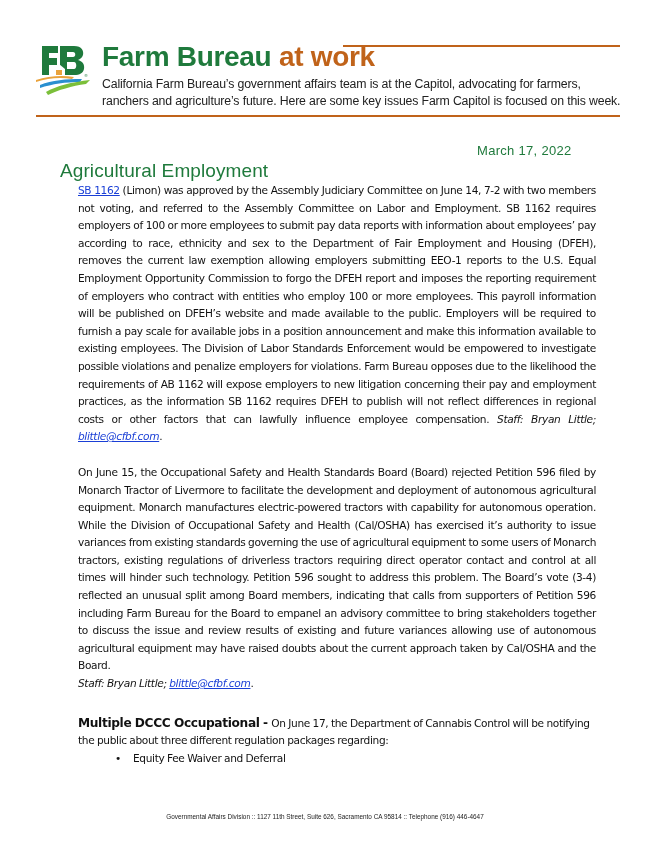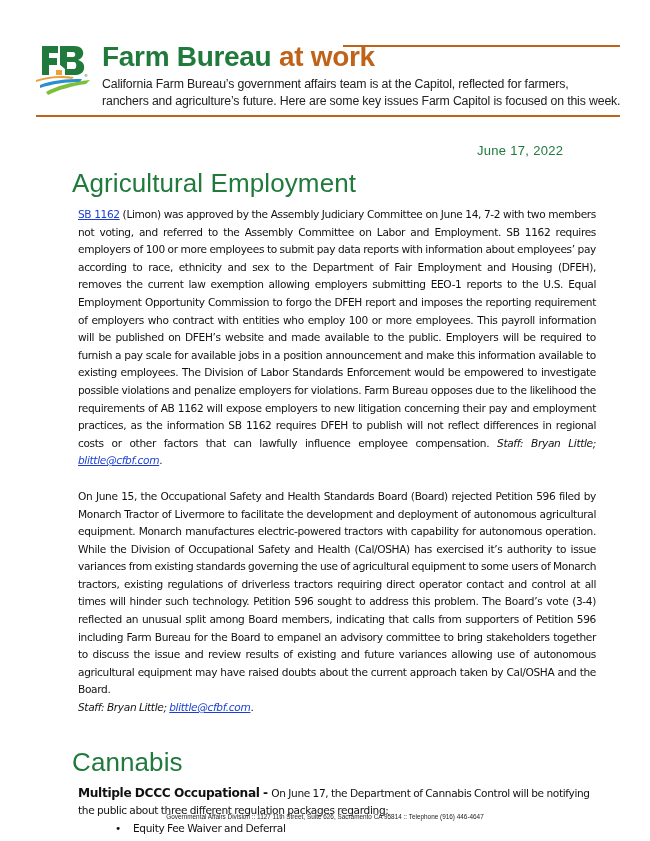--- a/index.html
+++ b/index.html
@@ -10,21 +10,21 @@
   .top-rule { position: absolute; left: 343px; top: 45px; width: 277px; height: 2px; background: #c0631a; }
   .brand-title { position: absolute; left: 102px; top: 41px; font-size: 28px; font-weight: bold; letter-spacing: -0.3px; white-space: nowrap; line-height: 32px; text-align: center; }
   .brand-title .green { color: #1f7a3c; }
   .brand-title .orange { color: #c0631a; }
   .tagline { position: absolute; left: 102px; top: 76px; font-size: 12.3px; line-height: 17px; color: #222; white-space: nowrap; letter-spacing: -0.15px; }
   .bottom-rule { position: absolute; left: 36px; top: 115px; width: 584px; height: 2px; background: #c0631a; }
 
   .date { position: absolute; left: 477px; top: 143px; font-size: 13px; color: #1f7a3c; letter-spacing: 0.3px; }
 
   .content { position: absolute; left: 60px; top: 160px; width: 536px; }
-  h2.section { font-weight: normal; color: #1f7a3c; font-size: 26px; margin: 12px; line-height: 22px; letter-spacing: 0.1px; }
+  h2.section { font-weight: normal; color: #1f7a3c; font-size: 19px; margin: 0; line-height: 22px; letter-spacing: 0.1px; }
   .para { margin: 0 0 0 18px; font-family: "DejaVu Sans", sans-serif; font-size: 10.6px; line-height: 17.6px; text-align: justify; letter-spacing: -0.35px; word-spacing: -0.4px; color: #111; }
   .para a, .link { color: #1a3fd6; text-decoration: underline; }
   .para i { font-style: italic; }
   .gap { height: 18px; }
   .bold { font-weight: bold; font-size: 12.2px; }
   ul.bullets { margin: 0; padding: 0 0 0 55px; list-style: none; font-family: "DejaVu Sans", sans-serif; font-size: 10.6px; line-height: 17.6px; letter-spacing: -0.35px; word-spacing: -0.4px; }
   ul.bullets li { position: relative; padding-left: 18px; }
   ul.bullets li::before { content: "\2022"; position: absolute; left: 0; top: 0; }
 
   .footer { position: absolute; left: 0; top: 813px; width: 650px; text-align: center; font-size: 6.4px; color: #222; }
@@ -46,35 +46,34 @@
     <path d="M6 43 C18 38 32 37 48 37 L46 40 C32 40 18 42 6 46 Z" fill="#2a8fd0"></path>
     <path d="M12 50 C22 44 38 40 56 38 L52 42 C38 44 24 48 14 53 Z" fill="#7bbf3a"></path>
     <text x="50" y="35" font-size="4" fill="#1f7a3c" font-family="DejaVu Sans, sans-serif">®</text>
   </svg>
   <div class="top-rule"></div>
   <div class="brand-title">
     <span class="green">Farm Bureau</span>
     <span class="orange">at work</span>
   </div>
   <div class="tagline">
-    <div>California Farm Bureau’s government affairs team is at the Capitol, reflected for farmers,</div>
+    <div>California Farm Bureau’s government affairs team is at the Capitol, advocating for farmers,</div>
     <div>ranchers and agriculture’s future. Here are some key issues Farm Capitol is focused on this week.</div>
   </div>
   <div class="bottom-rule"></div>
 </div>
 
-<div class="date">June 17, 2022</div>
+<div class="date">March 17, 2022</div>
 
 <div class="content">
   <h2 class="section">Agricultural Employment</h2>
   <p class="para"><a>SB 1162</a><span> (Limon) was approved by the Assembly Judiciary Committee on June 14, 7-2 with two members not voting, and referred to the Assembly Committee on Labor and Employment.  SB 1162 requires employers of 100 or more employees to submit pay data reports with information about employees’ pay according to race, ethnicity and sex to the Department of Fair Employment and Housing (DFEH), removes the current law exemption allowing employers submitting EEO-1 reports to the U.S. Equal Employment Opportunity Commission to forgo the DFEH report and imposes the reporting requirement of employers who contract with entities who employ 100 or more employees. This payroll information will be published on DFEH’s website and made available to the public.  Employers will be required to furnish a pay scale for available jobs in a position announcement and make this information available to existing employees. The Division of Labor Standards Enforcement would be empowered to investigate possible violations and penalize employers for violations. Farm Bureau opposes due to the likelihood the requirements of AB 1162 will expose employers to new litigation concerning their pay and employment practices, as the information SB 1162 requires DFEH to publish will not reflect differences in regional costs or other factors that can lawfully influence employee compensation. </span><i>Staff: Bryan Little; </i><i><a>blittle@cfbf.com</a></i><span>.</span></p>
   <div class="gap"></div>
   <p class="para"><span>On June 15, the Occupational Safety and Health Standards Board (Board) rejected Petition 596 filed by Monarch Tractor of Livermore to facilitate the development and deployment of autonomous agricultural equipment.  Monarch manufactures electric-powered tractors with capability for autonomous operation.  While the Division of Occupational Safety and Health (Cal/OSHA) has exercised it’s authority to issue variances from existing standards governing the use of agricultural equipment to some users of Monarch tractors, existing regulations of driverless tractors requiring direct operator contact and control at all times will hinder such technology.  Petition 596 sought to address this problem.  The Board’s vote (3-4) reflected an unusual split among Board members, indicating that calls from supporters of Petition 596 including Farm Bureau for the Board to empanel an advisory committee to bring stakeholders together to discuss the issue and review results of existing and future variances allowing use of autonomous agricultural equipment may have raised doubts about the current approach taken by Cal/OSHA and the Board.</span><br><i>Staff: Bryan Little; </i><i><a>blittle@cfbf.com</a></i><span>.</span></p>
 
   <div style="height:22px"></div>
-  <h2 class="section">Cannabis</h2>
   <p class="para" style="text-align:left"><span class="bold">Multiple DCCC Occupational - </span><span>On June 17, the Department of Cannabis Control will be notifying the public about three different regulation packages regarding:</span></p>
   <ul class="bullets">
     <li>Equity Fee Waiver and Deferral</li>
   </ul>
 </div>
 
 <div class="footer">Governmental Affairs Division :: 1127 11th Street, Suite 626, Sacramento CA 95814 :: Telephone (916) 446-4647</div>
 
 </body></html>

